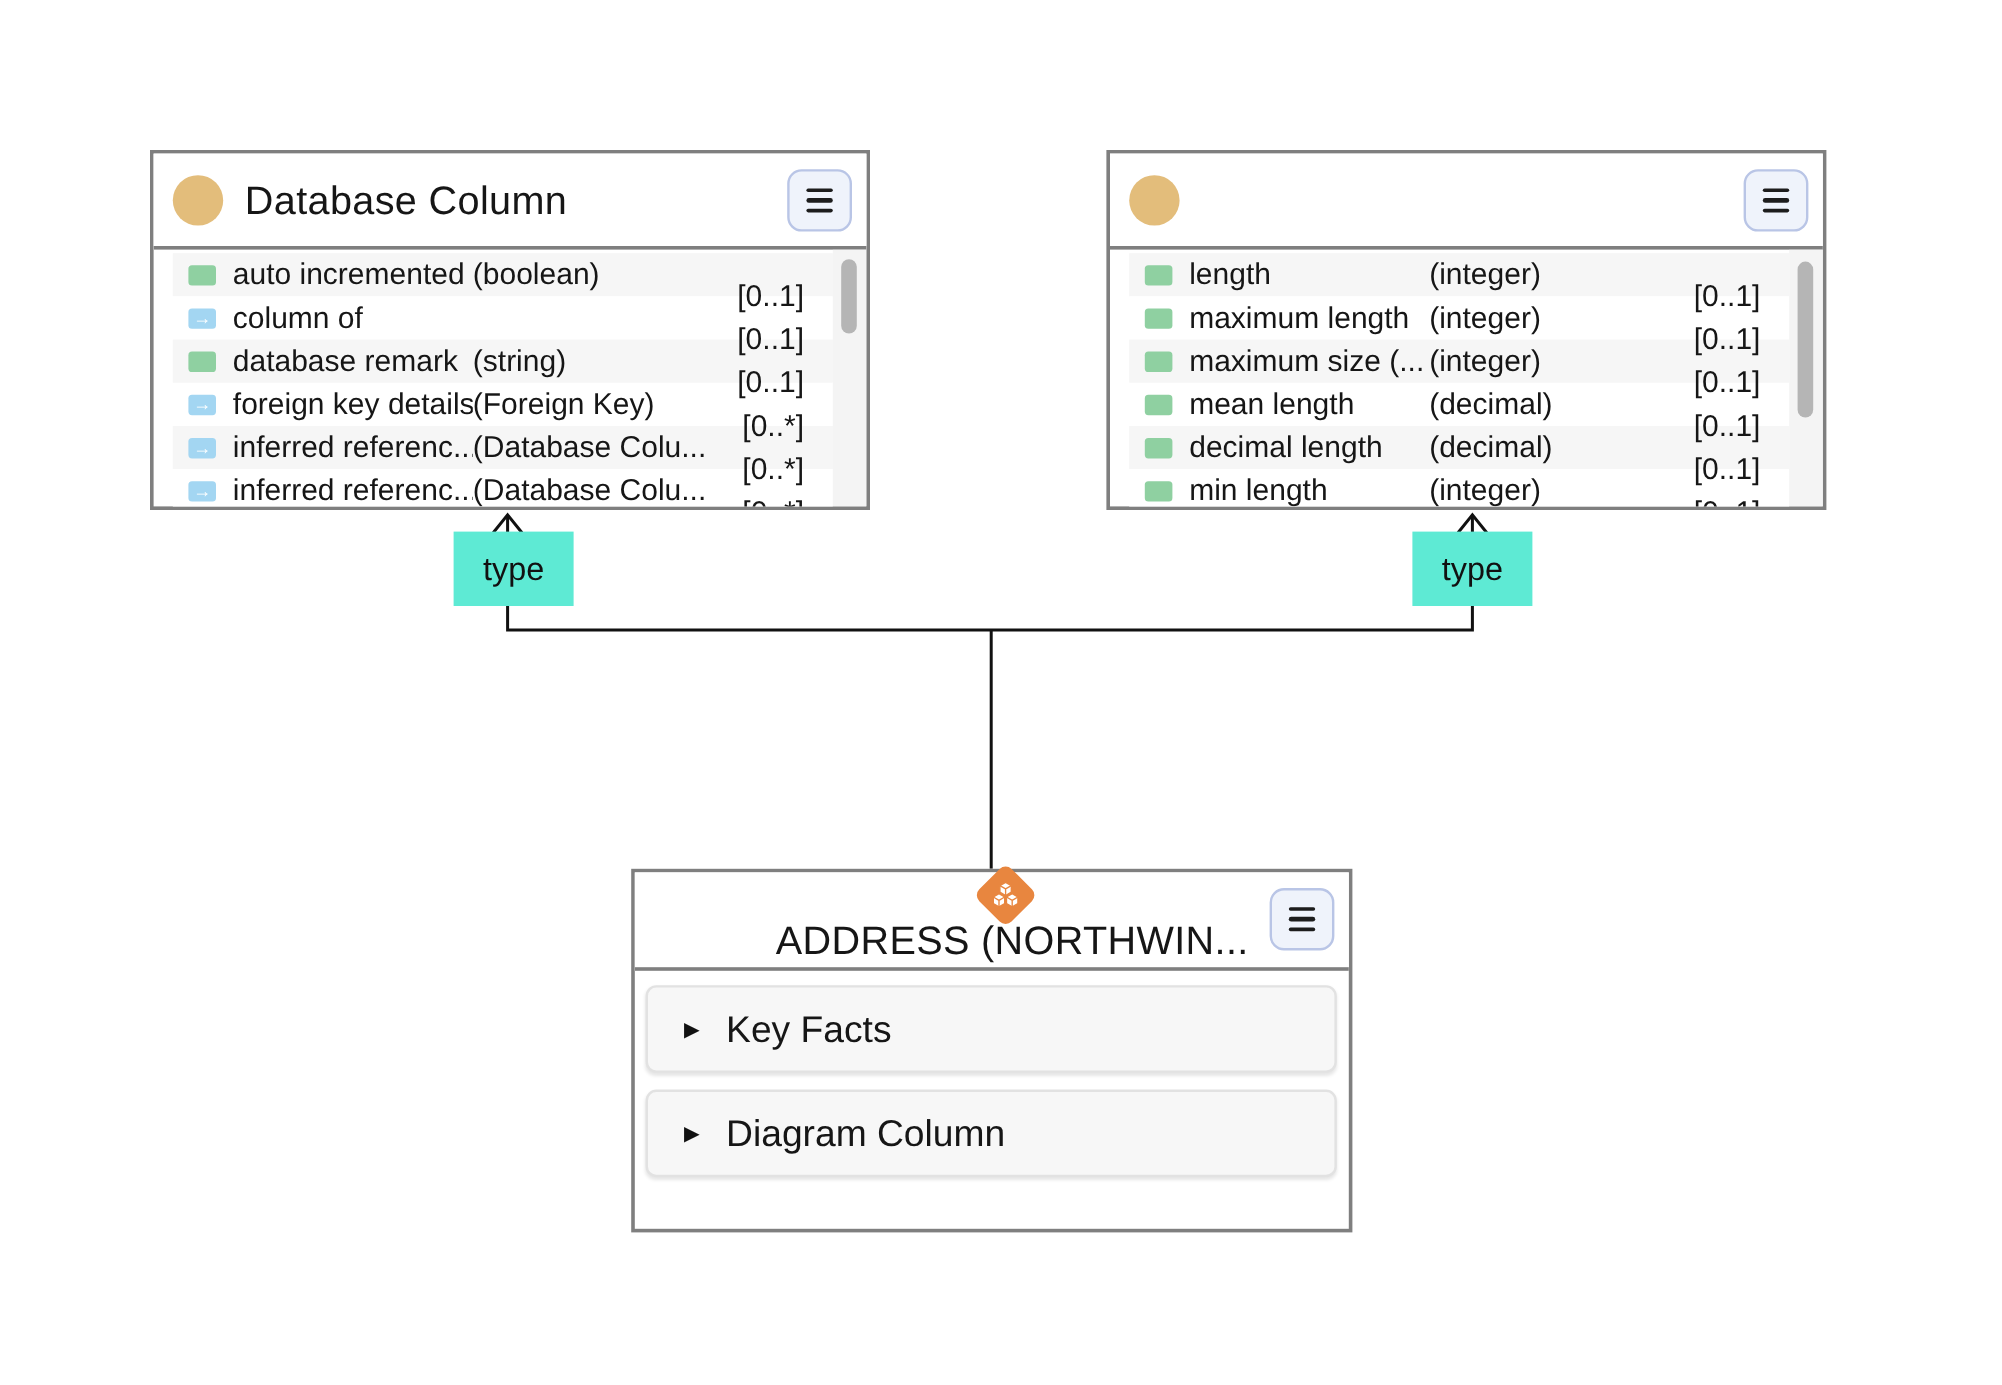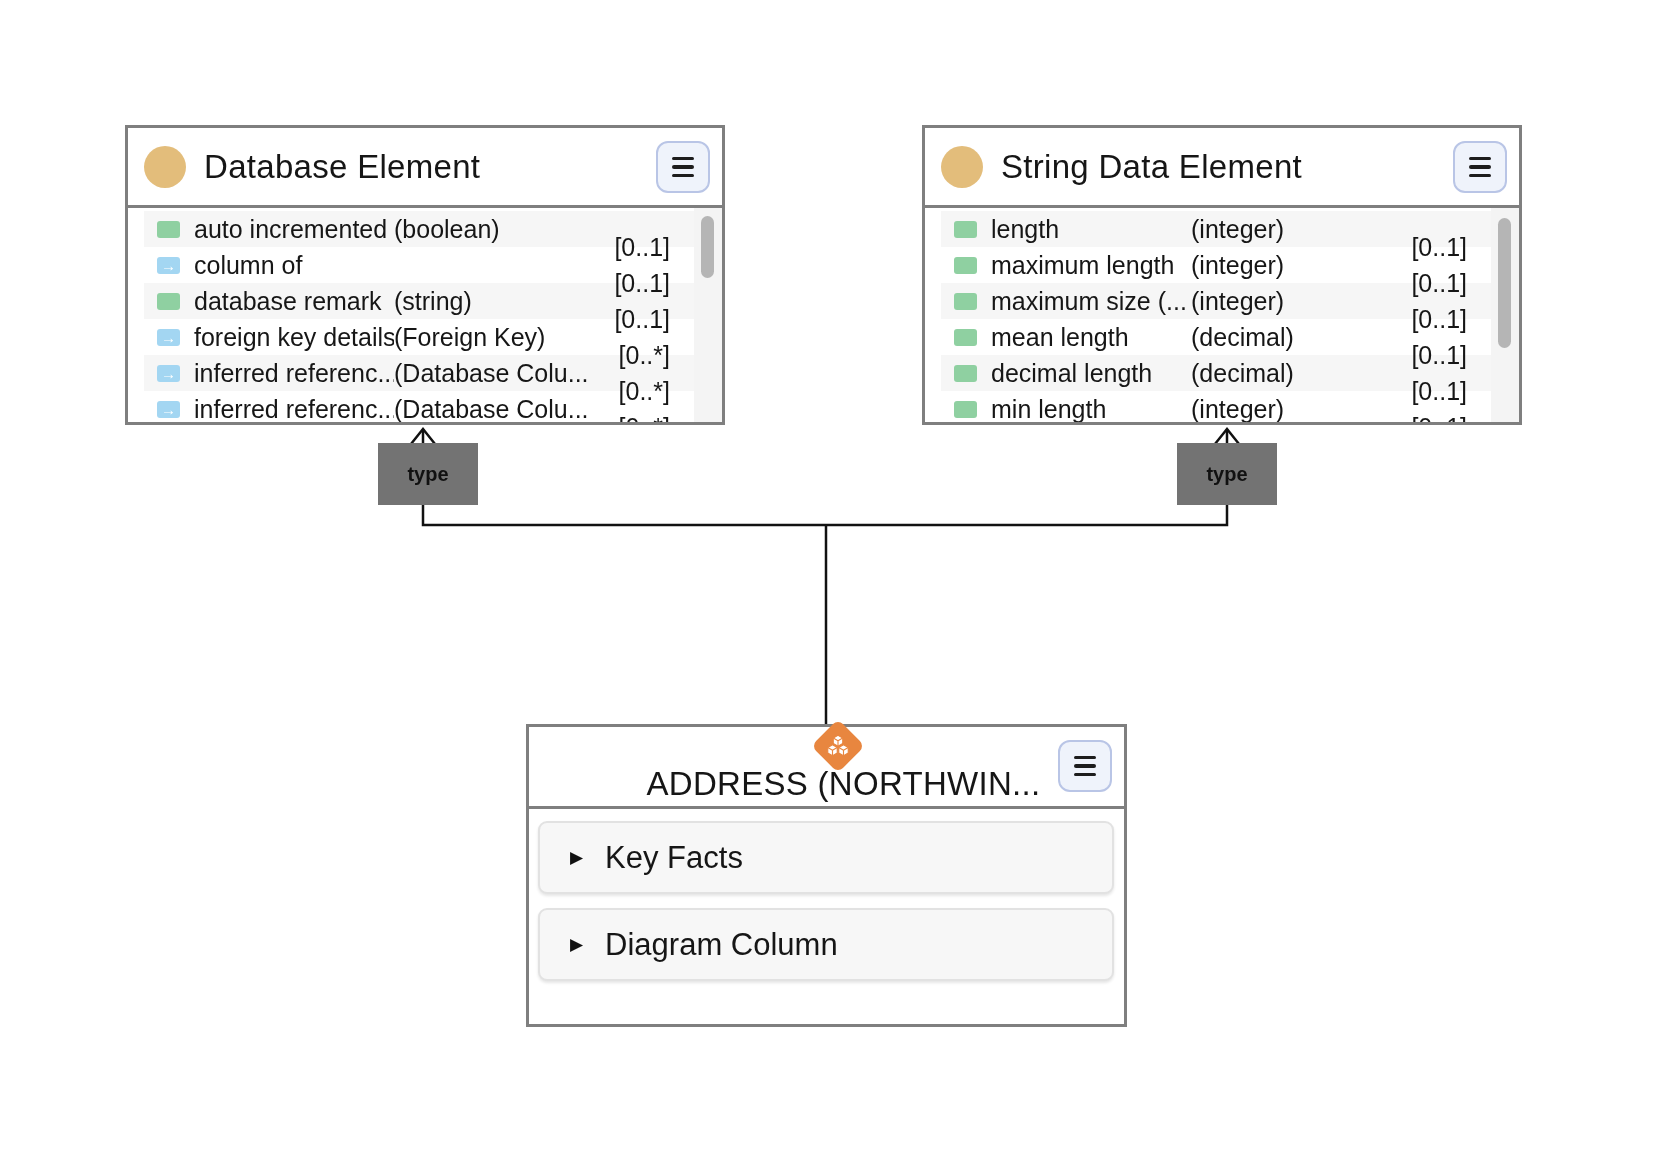--- a/index.html
+++ b/index.html
@@ -2,22 +2,22 @@
 <html><head>
 <meta charset="utf-8">
 <style>
   html,body{margin:0;padding:0;background:#ffffff;}
   body{font-family:"Liberation Sans","DejaVu Sans",sans-serif;color:#161616;}
   #canvas{position:relative;width:1668px;height:1154px;background:#ffffff;overflow:hidden;}
 
   
   #edges-svg{position:absolute;left:0;top:0;z-index:1;}
 
-  .edge-label{position:absolute;z-index:2;background:#737373;color:#111;
-    font-size:20px;display:flex;align-items:center;justify-content:center;font-weight:bold;}
+  .edge-label{position:absolute;z-index:2;background:#5eead4;color:#111;
+    font-size:27px;display:flex;align-items:center;justify-content:center;}
 
   
   .node{position:absolute;background:#ffffff;border:3px solid #7f7f7f;box-sizing:border-box;z-index:3;}
   .node-title{position:relative;height:80px;border-bottom:3px solid #7f7f7f;display:flex;align-items:center;
     padding-left:16px;box-sizing:border-box;background:#fff;}
   .node-title .title-text{font-size:33px;letter-spacing:.3px;font-weight:500;white-space:nowrap;
     overflow:hidden;margin-left:18px;max-width:440px;}
   .class-circle{width:42px;height:42px;border-radius:50%;background:#e3bd7b;flex:0 0 auto;}
 
   .menu-btn{position:absolute;right:12px;top:13px;width:54px;height:52px;border-radius:12px;
@@ -65,21 +65,21 @@
       <polyline points="1215,444 1227,429 1239,444"></polyline>
     </g>
   </svg>
 
   <div class="edge-label" style="left:378px;top:443px;width:100px;height:62px;">type</div>
   <div class="edge-label" style="left:1177px;top:443px;width:100px;height:62px;">type</div>
 
   <div class="node" style="left:125px;top:125px;width:600px;height:300px;">
     <div class="node-title">
       <span class="class-circle"></span>
-      <span class="title-text">Database Element</span>
+      <span class="title-text">Database Column</span>
       <div class="menu-btn">
         <span class="bar"></span>
         <span class="bar"></span>
         <span class="bar"></span>
       </div>
     </div>
     <div class="rows-wrap">
       <div class="rows">
         <div class="row">
           <span class="kind-ic kind-attr"></span>
@@ -120,21 +120,20 @@
       </div>
       <div class="scroll-track">
         <div class="scroll-thumb" style="top:8px;height:62px;"></div>
       </div>
     </div>
   </div>
 
   <div class="node" style="left:922px;top:125px;width:600px;height:300px;">
     <div class="node-title">
       <span class="class-circle"></span>
-      <span class="title-text">String Data Element</span>
       <div class="menu-btn">
         <span class="bar"></span>
         <span class="bar"></span>
         <span class="bar"></span>
       </div>
     </div>
     <div class="rows-wrap">
       <div class="rows">
         <div class="row">
           <span class="kind-ic kind-attr"></span>

